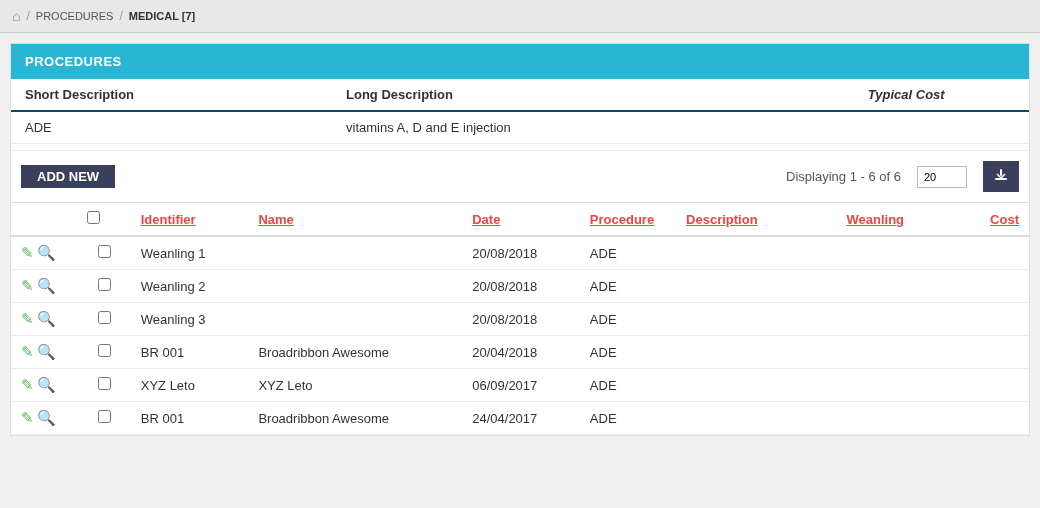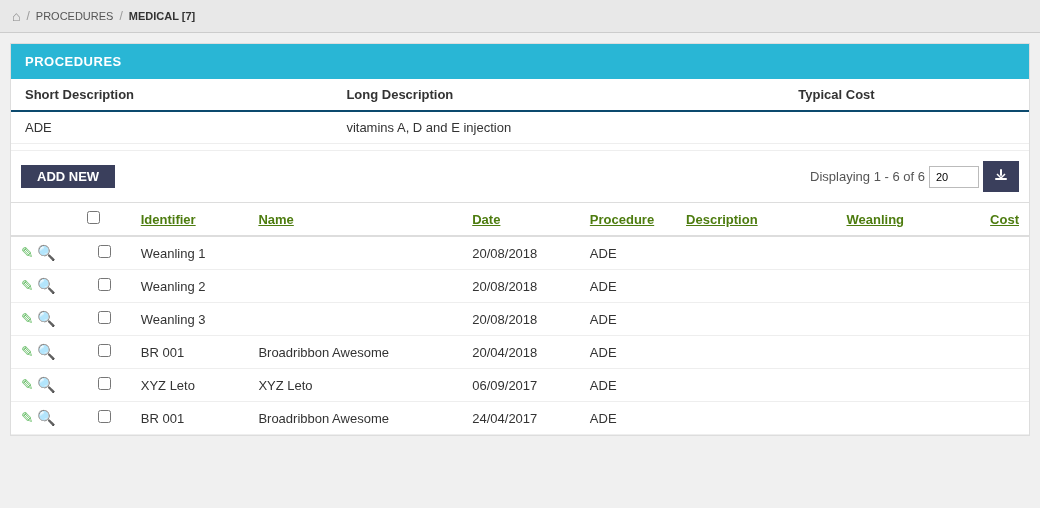--- a/index.html
+++ b/index.html
@@ -40,21 +40,21 @@
       width: 100%;
       border-collapse: collapse;
     }
     .procedure-info-table th {
       padding: 8px 14px;
       text-align: left;
       font-weight: bold;
       font-size: 13px;
       border-bottom: 2px solid #0c4a6e;
     }
-    .procedure-info-table th.cost-col { text-align: left; }
+    .procedure-info-table th.cost-col { text-align: center; font-style: italic; }
     .procedure-info-table td {
       padding: 8px 14px;
       font-size: 13px;
       border-bottom: 1px solid #eee;
     }
     .procedure-info-table td.cost-col { text-align: right; }
 
     .toolbar {
       display: flex;
       align-items: center;
@@ -71,21 +71,21 @@
       padding: 4px 16px;
       font-size: 13px;
       font-weight: bold;
       cursor: pointer;
       text-transform: uppercase;
     }
 
     .pagination-area {
       display: flex;
       align-items: center;
-      gap: 4px;
+      gap: 16px;
       font-size: 13px;
       color: #555;
     }
     .page-size-select {
       border: 1px solid #bbb;
       padding: 4px 6px;
       font-size: 11px;
       width: 50px;
     }
     .export-btn {
@@ -104,21 +104,21 @@
     }
     .data-table th {
       border-top: 1px solid #ddd;
       border-bottom: 2px solid #ddd;
       padding: 8px 10px;
       text-align: left;
       font-weight: bold;
       white-space: nowrap;
     }
     .data-table th a {
-      color: #4d7c0f;
+      color: #ef4444;
       text-decoration: underline;
       cursor: pointer;
     }
     .data-table th.cost-col { text-align: right; }
     .data-table td {
       padding: 7px 10px;
       border-bottom: 1px solid #eee;
       vertical-align: middle;
     }
     .data-table td.cost-col { text-align: right; }

